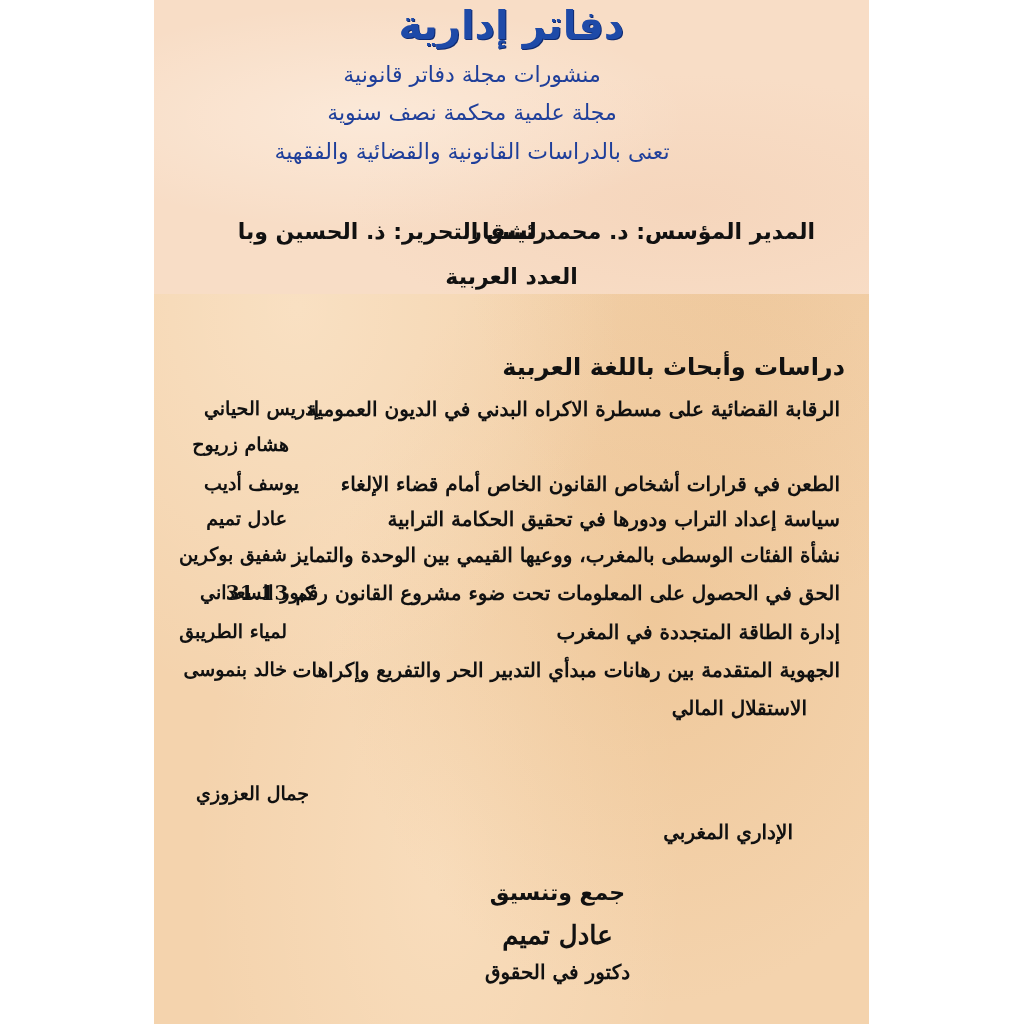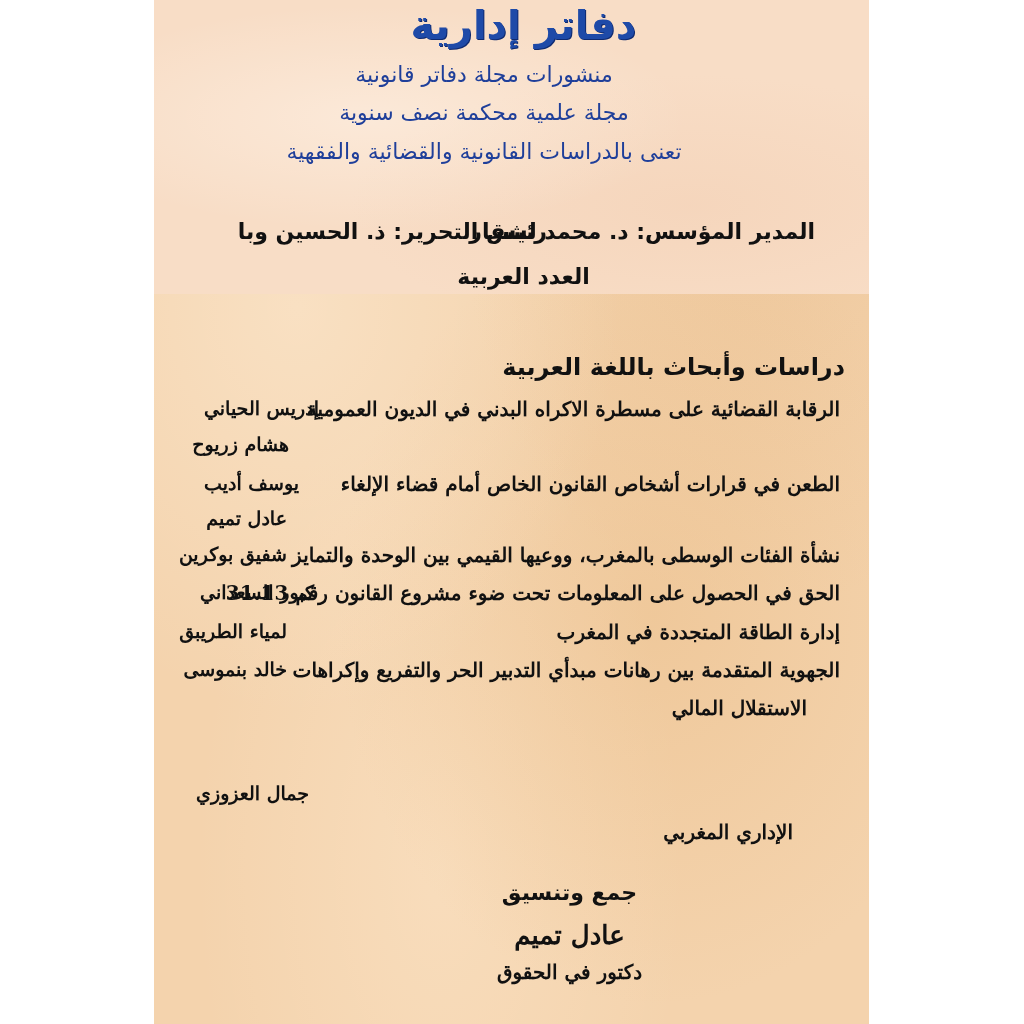--- a/index.html
+++ b/index.html
@@ -16,21 +16,21 @@
       radial-gradient(ellipse at 40% 85%, rgba(255,235,210,0.4), transparent 40%),
       radial-gradient(ellipse at 85% 20%, rgba(225,175,120,0.3), transparent 35%);
   }
   .top-band {
     position:absolute; left:0; top:0; width:715px; height:294px;
     background:#f8ddc6;
     background-image:
       radial-gradient(ellipse at 30% 40%, rgba(255,245,235,0.5), transparent 45%),
       radial-gradient(ellipse at 75% 70%, rgba(240,200,170,0.35), transparent 45%);
   }
-  .abs { position:absolute; white-space:nowrap; direction:rtl;margin-left:12px; }
+  .abs { position:absolute; white-space:nowrap; direction:rtl; }
   .blue { color:#1f3f9a; }
   .title {
     left:0; width:715px; top:2px; text-align:center;
     font-size:40px; font-weight:bold; color:#1e4aa8; letter-spacing:1px;
     font-family:"DejaVu Sans", sans-serif;
     text-shadow:1px 1px 0 #0f2a70;
   }
   .sub { left:0; width:636px; text-align:center; font-size:22px; font-family:"DejaVu Sans", sans-serif; }
   .meta { font-size:22px; font-weight:bold; color:#111; font-family:"DejaVu Sans", sans-serif; }
   .section-head { font-size:24px; font-weight:bold; color:#111; font-family:"DejaVu Sans", sans-serif; }
@@ -55,20 +55,21 @@
 
   <div class="abs section-head" style="right:24px; top:353px;">دراسات وأبحاث باللغة العربية</div>
 
   <div class="abs art" style="right:29px; top:397px;">الرقابة القضائية على مسطرة الاكراه البدني في الديون العمومية</div>
   <div class="abs author" style="right:550px; top:397px;">إدريس الحياني</div>
   <div class="abs author" style="right:580px; top:433px;">هشام زريوح</div>
 
   <div class="abs art" style="right:29px; top:472px;">الطعن في قرارات أشخاص القانون الخاص أمام قضاء الإلغاء</div>
   <div class="abs author" style="right:570px; top:472px;">يوسف أديب</div>
 
+  <div class="abs art" style="right:29px; top:507px;">سياسة إعداد التراب ودورها في تحقيق الحكامة الترابية</div>
   <div class="abs author" style="right:582px; top:507px;">عادل تميم</div>
 
   <div class="abs art" style="right:29px; top:543px;">نشأة الفئات الوسطى بالمغرب، ووعيها القيمي بين الوحدة والتمايز</div>
   <div class="abs author" style="right:582px; top:543px;">شفيق بوكرين</div>
 
   <div class="abs art" style="right:29px; top:581px;">الحق في الحصول على المعلومات تحت ضوء مشروع القانون رقم 31.13</div>
   <div class="abs author" style="right:555px; top:581px;">كبور السعداني</div>
 
   <div class="abs art" style="right:29px; top:620px;">إدارة الطاقة المتجددة في المغرب</div>
   <div class="abs author" style="right:582px; top:620px;">لمياء الطريبق</div>

